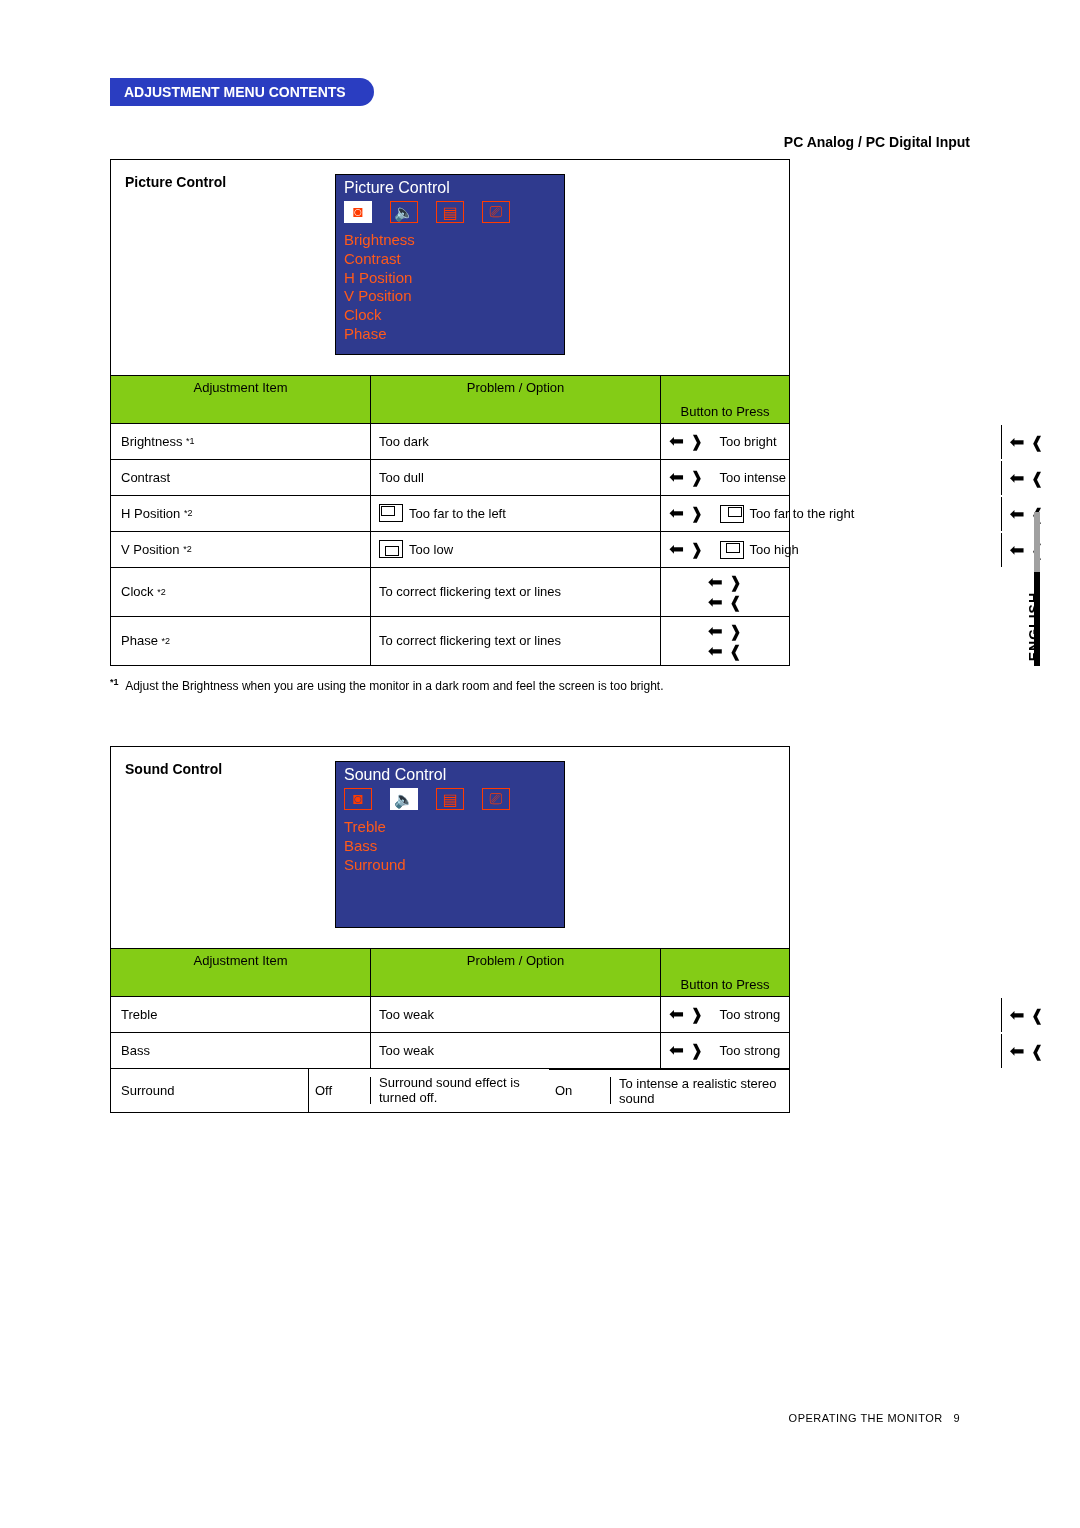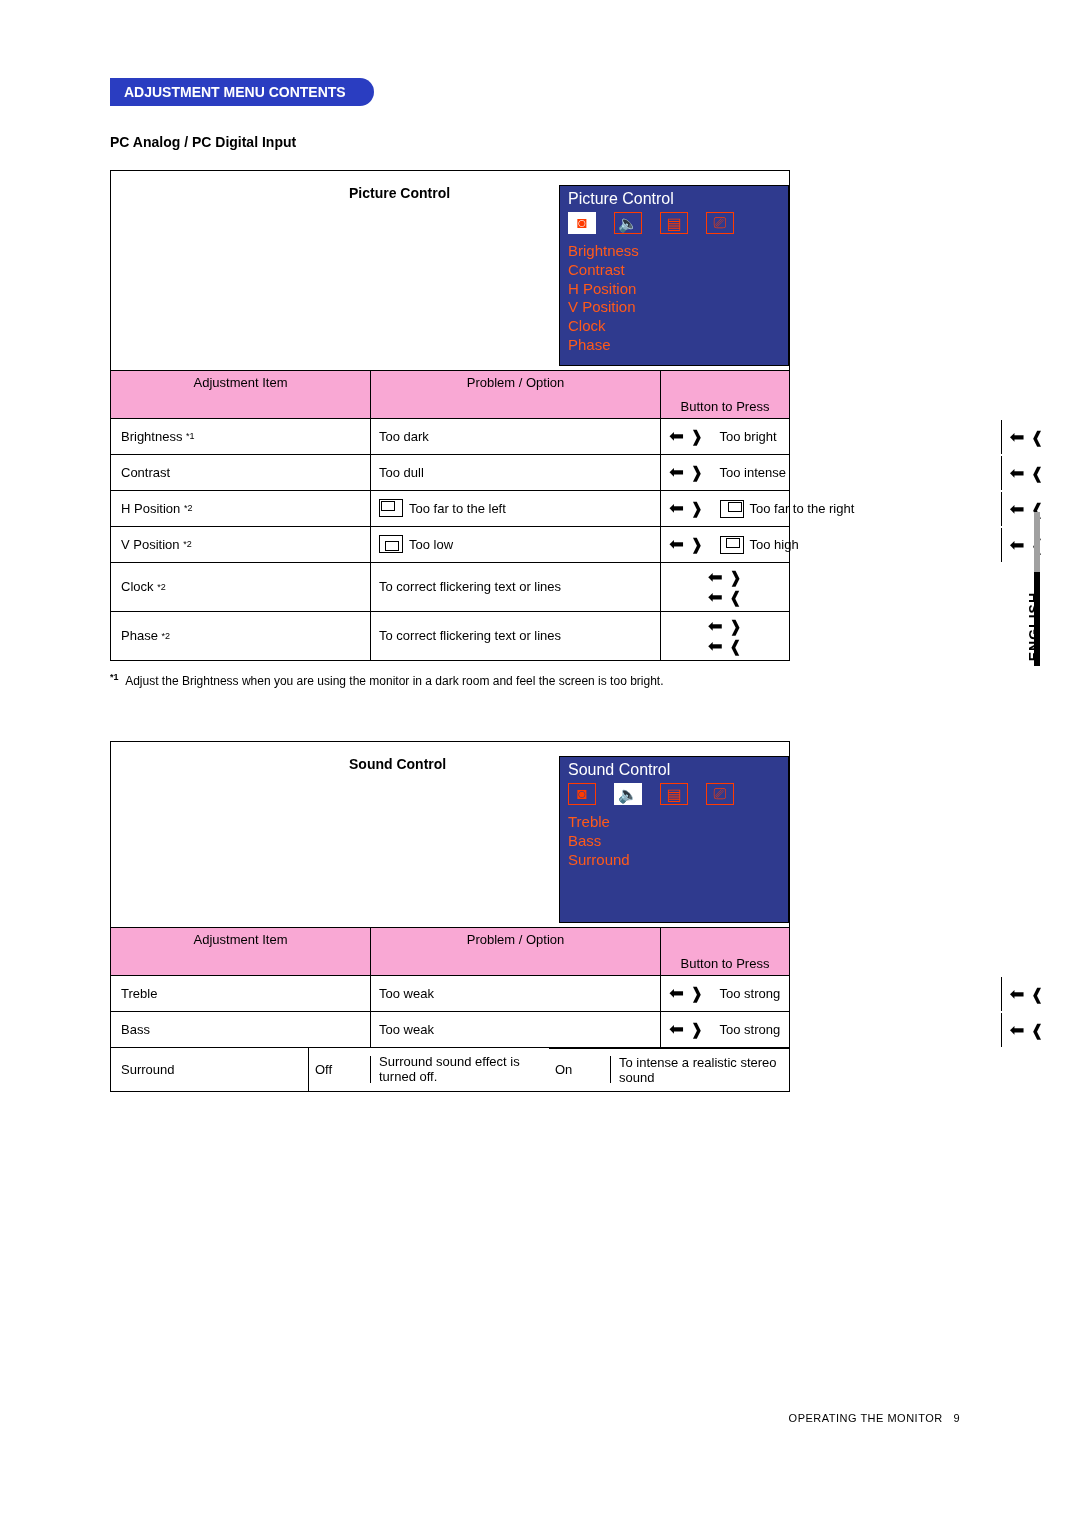--- a/index.html
+++ b/index.html
@@ -21,30 +21,30 @@
     color: #fff;
     font-weight: bold;
     font-size: 14px;
     padding: 6px 28px 6px 14px;
     border-radius: 0 14px 14px 0;
   }
   .sub-head {
     font-weight: bold;
     font-size: 14px;
     margin-top: 28px;
-    margin-bottom: 20px;
+    margin-bottom: 9px;
+    text-align: right;
   }
   .section-box {
     border: 1px solid #000;
     width: 680px;
   }
   .top-pane {
     display: flex;
-    padding: 14px 0 4px 14px;
-    justify-content: flex-end;
+    padding: 14px 0 20px 14px;
   }
   .top-label {
     flex: 0 0 210px;
     font-weight: bold;
     font-size: 14px;
   }
   .osd {
     background: #2f3a8e;
     color: #fff;
     width: 230px;
@@ -75,21 +75,21 @@
     background: #fff;
     border-color: #fff;
     color: #ff3b00;
   }
   .osd-list {
     font-size: 15px;
     line-height: 1.25;
     color: #ff5a1a;
   }
   .tbl-head {
-    background: #f9a8d4;
+    background: #84cc16;
     display: flex;
     font-size: 13px;
     text-align: center;
     border-top: 1px solid #000;
   }
   .tbl-head > div {
     padding: 4px 0;
   }
   .col-adj { flex: 0 0 260px; border-right: 1px solid #000; }
   .col-prob { flex: 0 0 290px; border-right: 1px solid #000; }

